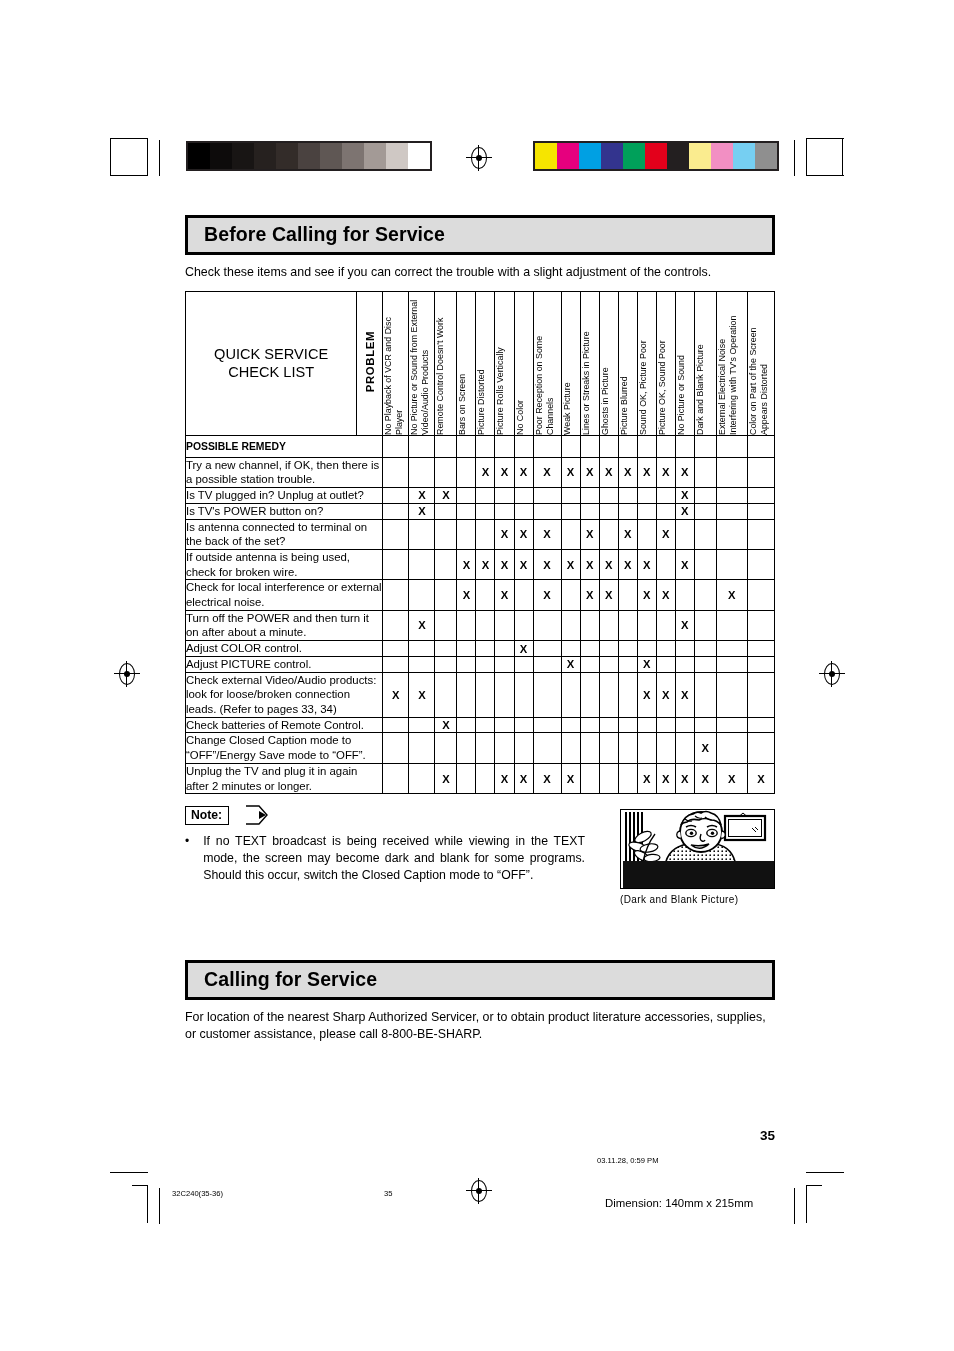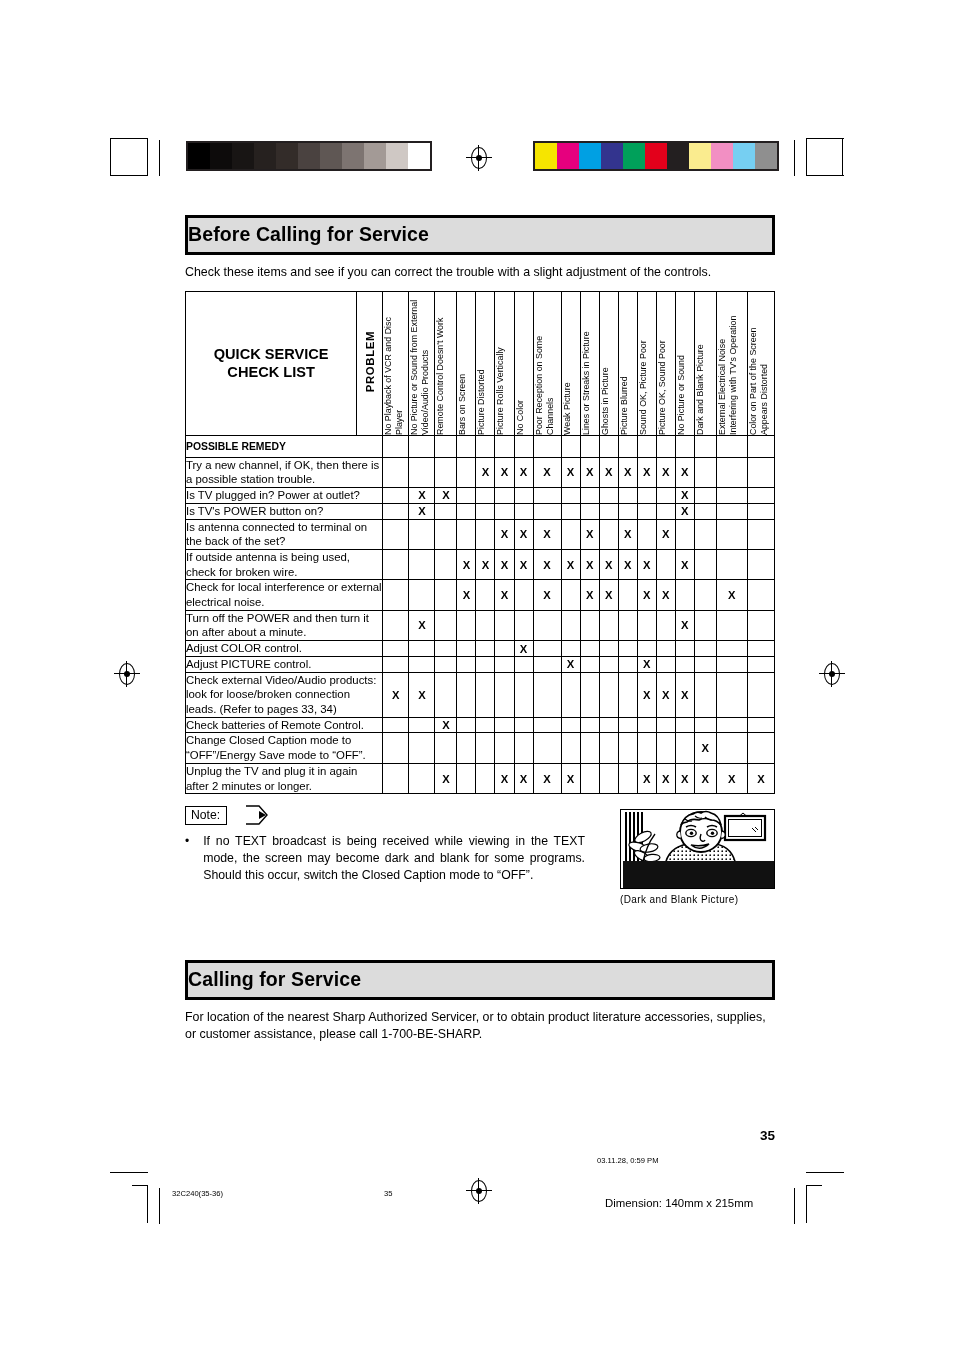--- a/index.html
+++ b/index.html
@@ -30,34 +30,34 @@
   .bar-wrap i { display:block; width:22px; height:26px; }
 
   
   .page { position:absolute; left:185px; top:0; width:590px; }
 
   .section-title {
     background:#dcdcdc;
     border:3px solid #000;
     font-size:19.5px;
     font-weight:bold;
-    padding:5px 0 6px 0;
+    padding:5px 0 6px 16px;
     letter-spacing:.1px;
   }
 
   .intro { font-size:12.4px; line-height:1.35; margin-top:9px; }
 
   
   table.qsl { border-collapse:collapse; table-layout:fixed; width:590px; }
   table.qsl td, table.qsl th { border:1px solid #000; padding:0; }
   table.qsl { border:1.6px solid #000; }
 
   .hdr-title {
     text-align:center; vertical-align:middle;
-    font-size:14.6px; font-weight:bold; line-height:1.28;
+    font-size:14.6px; font-weight:normal; line-height:1.28;
     height:144px;
   }
   .hdr-problem {
     width:26px; text-align:center; vertical-align:middle;
   }
   .vtext {
     writing-mode: vertical-rl;
     transform: rotate(180deg);
     white-space: nowrap;
     font-size:11.4px;
@@ -94,21 +94,21 @@
   .mark {
     text-align:center; vertical-align:middle;
     font-size:11.2px; font-weight:bold;
   }
 
   
   .note-wrap { margin-top:11px; position:relative; }
   .note-tag {
     display:inline-block;
     border:1.4px solid #000;
-    font-size:12.2px; font-weight:normal;
+    font-size:12.2px; font-weight:bold;
     padding:1px 6px 2px 5px;
     position:relative;
     text-align:center;
   }
   .note-arrow {
     position:absolute; left:61px; top:0px;
     width:26px; height:20px;
   }
   .note-body {
     margin-top:8px; font-size:12.3px; line-height:1.38;
@@ -329,21 +329,21 @@
           <td class="mark">X</td>
           <td class="mark">X</td>
           <td class="mark">X</td>
           <td class="mark">X</td>
           <td class="mark">X</td>
           <td class="mark"></td>
           <td class="mark"></td>
           <td class="mark"></td>
         </tr>
         <tr>
-          <td class="remedy" colspan="2">Is TV plugged in? Power at outlet?</td>
+          <td class="remedy" colspan="2">Is TV plugged in? Unplug at outlet?</td>
           <td class="mark"></td>
           <td class="mark">X</td>
           <td class="mark">X</td>
           <td class="mark"></td>
           <td class="mark"></td>
           <td class="mark"></td>
           <td class="mark"></td>
           <td class="mark"></td>
           <td class="mark"></td>
           <td class="mark"></td>
@@ -659,21 +659,21 @@
 
           <rect x="2" y="51" width="151" height="28" fill="#111"></rect>
         </svg>
       </div>
       <div class="illus-cap">(Dark and Blank Picture)</div>
     </div>
   </div>
 
   <div class="sec2" style="margin-top:76px;">
     <div class="section-title">Calling for Service</div>
-    <div class="sec2-body">For location of the nearest Sharp Authorized Servicer, or to obtain product literature accessories, supplies, or customer assistance, please call 1-700-BE-SHARP.</div>
+    <div class="sec2-body">For location of the nearest Sharp Authorized Servicer, or to obtain product literature accessories, supplies, or customer assistance, please call 8-800-BE-SHARP.</div>
   </div>
 </div>
 
 <div class="pageno">35</div>
 
 <div class="crop" style="left:110px;top:1172px;width:38px;height:1.4px;"></div>
 <div class="crop" style="left:132px;top:1185px;width:16px;height:1.4px;"></div>
 <div class="crop" style="left:147px;top:1185px;width:1.4px;height:38px;"></div>
 <div class="crop" style="left:159px;top:1188px;width:1.4px;height:36px;"></div>
 

